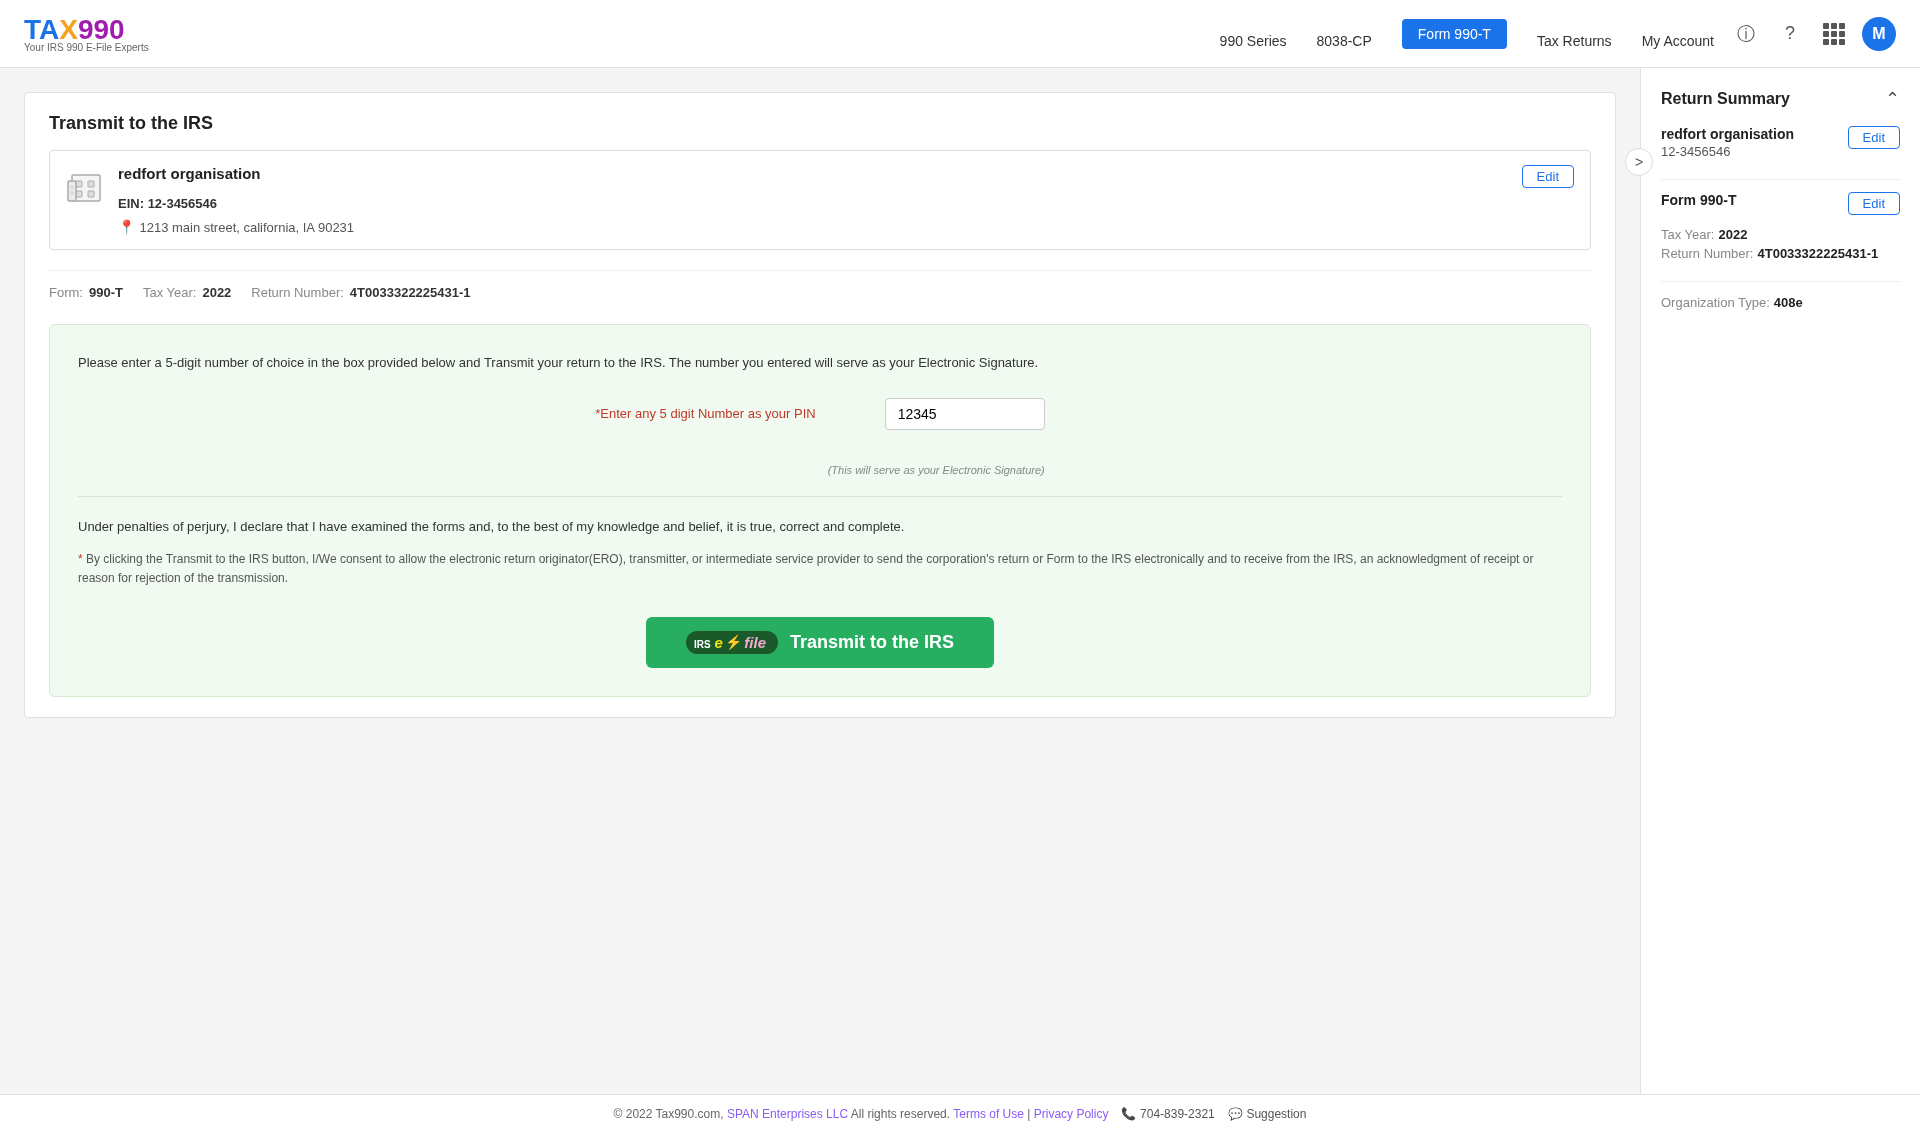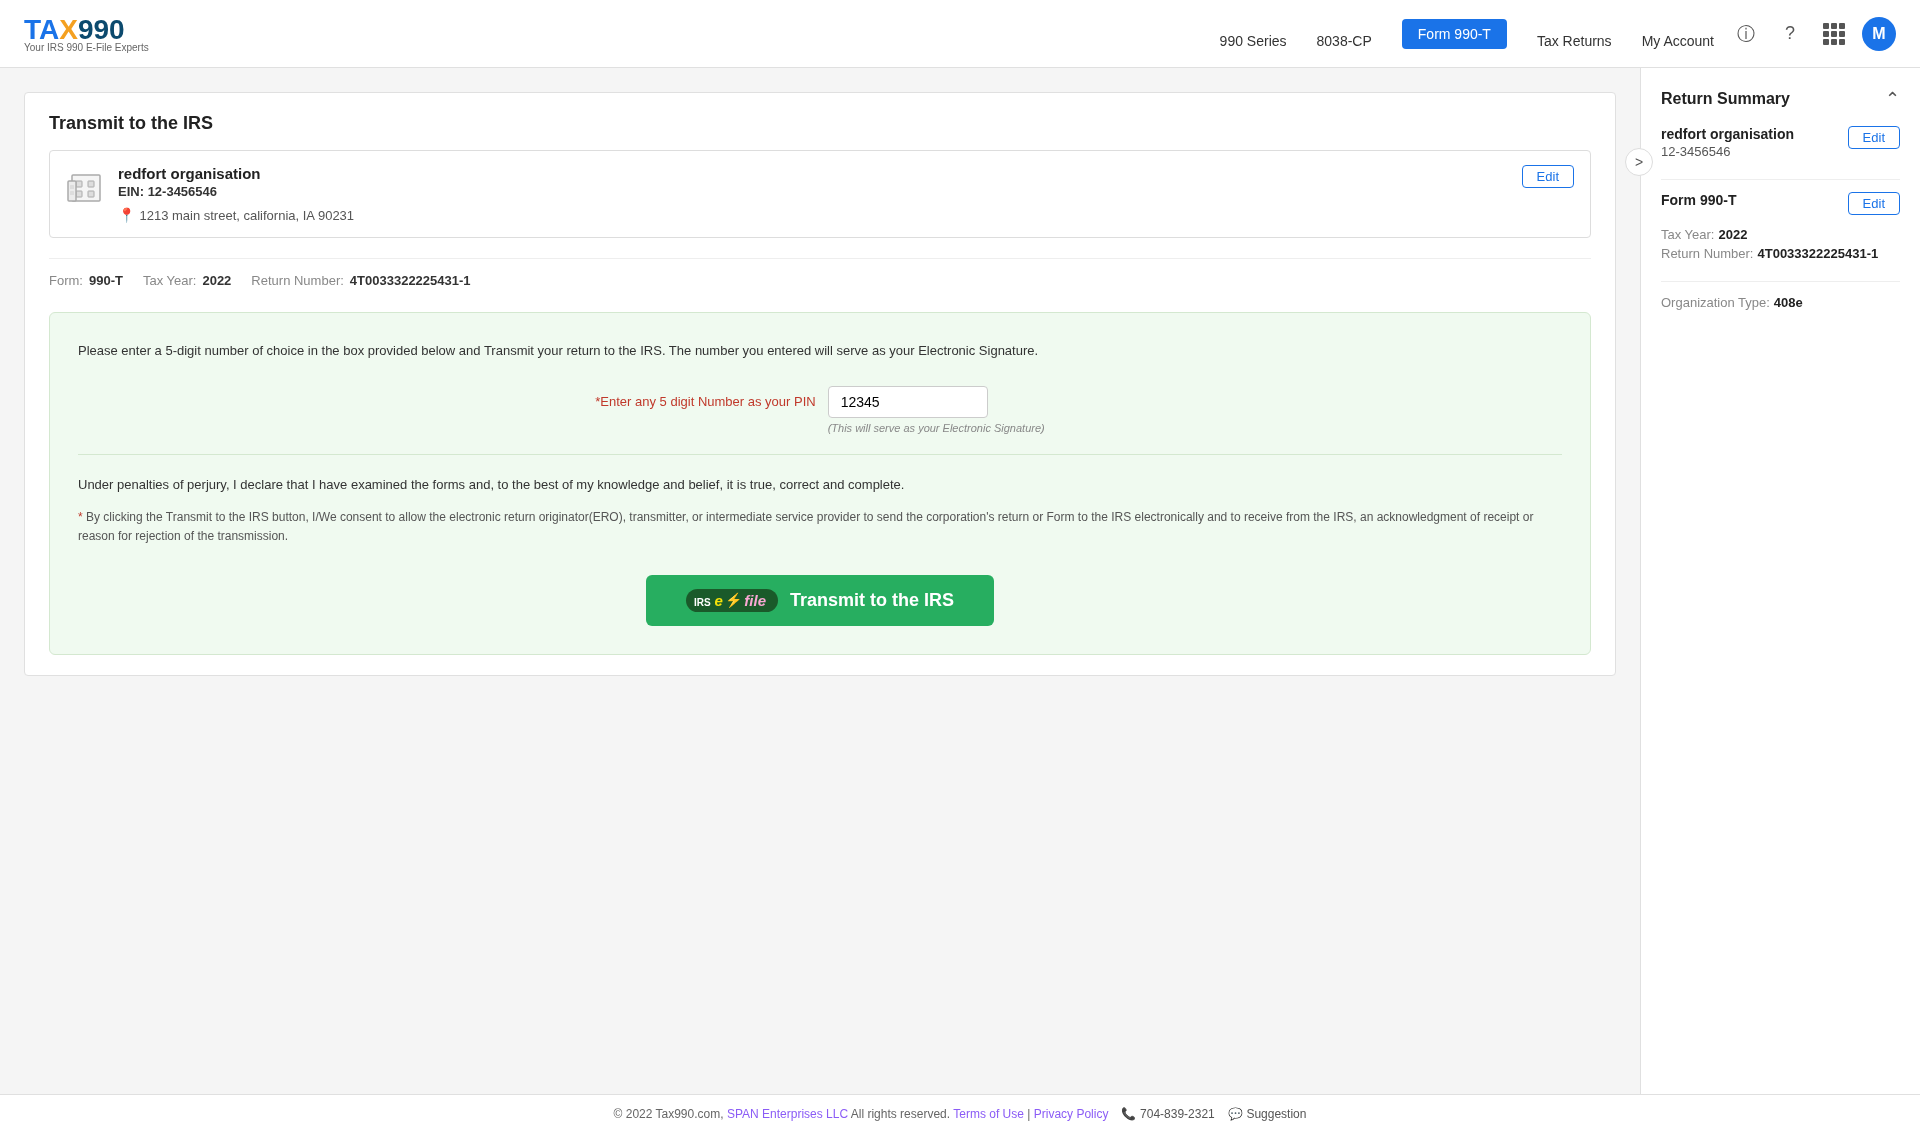--- a/index.html
+++ b/index.html
@@ -12,21 +12,21 @@
       display: flex;
       align-items: center;
       padding: 0 24px;
       height: 68px;
       position: relative;
     }
     .logo-area { display: flex; flex-direction: column; margin-right: 40px; }
     .logo-text { display: flex; align-items: center; }
     .logo-tax { font-size: 28px; font-weight: bold; color: #1a73e8; }
     .logo-x { font-size: 28px; font-weight: bold; color: #f4a020; }
-    .logo-990 { font-size: 28px; font-weight: bold; color: #0c4a6e; }
+    .logo-990 { font-size: 28px; font-weight: bold; color: #a21caf; }
     .logo-subtitle { font-size: 10px; color: #666; margin-top: -4px; }
 
     .nav-links { display: flex; align-items: flex-end; gap: 30px; margin-left: auto; }
     .nav-link { font-size: 14px; color: #333; text-decoration: none; cursor: pointer; }
     .nav-btn {
       background: #1a73e8;
       color: #fff;
       border: none;
       border-radius: 4px;
       padding: 7px 16px;
@@ -82,21 +82,21 @@
       padding: 14px 16px;
       display: flex;
       align-items: flex-start;
       justify-content: space-between;
       margin-bottom: 20px;
       position: relative;
     }
     .org-left { display: flex; align-items: flex-start; gap: 12px; }
     .org-icon { font-size: 36px; color: #888; margin-top: 2px; }
     .org-name { font-weight: bold; font-size: 15px; color: #222; }
-    .org-ein { font-size: 13px; color: #333; margin-top: 2px; }
+    .org-ein { font-size: 13px; color: #333; margin-top: 14px; }
     .org-ein span { font-weight: bold; }
     .org-address { display: flex; align-items: center; gap: 4px; font-size: 13px; color: #555; margin-top: 8px; }
     .org-address-icon { color: #e74c3c; font-size: 14px; }
     .edit-btn {
       border: 1px solid #1a73e8;
       color: #1a73e8;
       background: #fff;
       border-radius: 4px;
       padding: 3px 14px;
       font-size: 13px;
@@ -115,21 +115,21 @@
       border: 1px solid #d4e8d0;
       border-radius: 6px;
       background: #f0faf0;
       padding: 28px 28px 28px 28px;
       margin-top: 10px;
     }
     .pin-instruction { font-size: 13px; color: #333; margin-bottom: 24px; line-height: 1.6; }
 
     .pin-row { display: flex; align-items: flex-start; justify-content: center; gap: 12px; margin-bottom: 8px; }
     .pin-label { font-size: 13px; color: #c0392b; font-weight: normal; text-align: right; padding-top: 8px; }
-    .pin-input-wrapper { display: flex; flex-direction: column; align-items: flex-start; }
+    .pin-input-wrapper { display: flex; flex-direction: column; align-items: flex-end; gap: 30px; }
     .pin-input {
       border: 1px solid #ccc;
       border-radius: 4px;
       padding: 7px 12px;
       font-size: 14px;
       width: 160px;
       outline: none;
     }
     .pin-hint { font-size: 11px; color: #888; margin-top: 4px; font-style: italic; }
 

